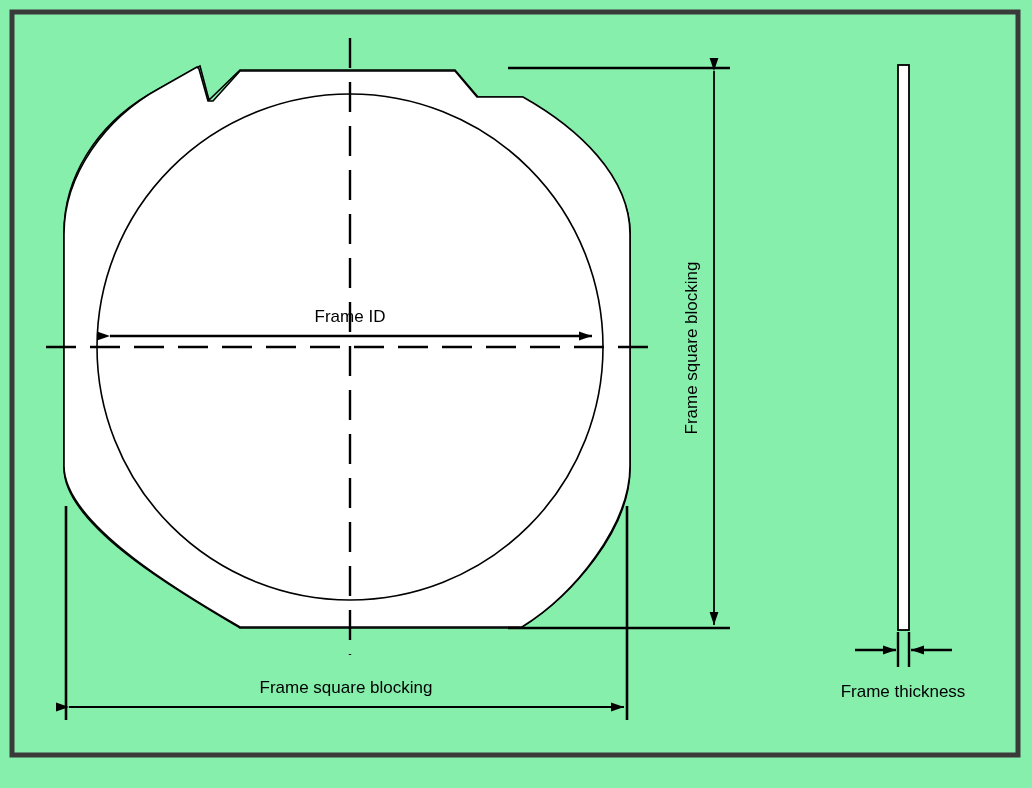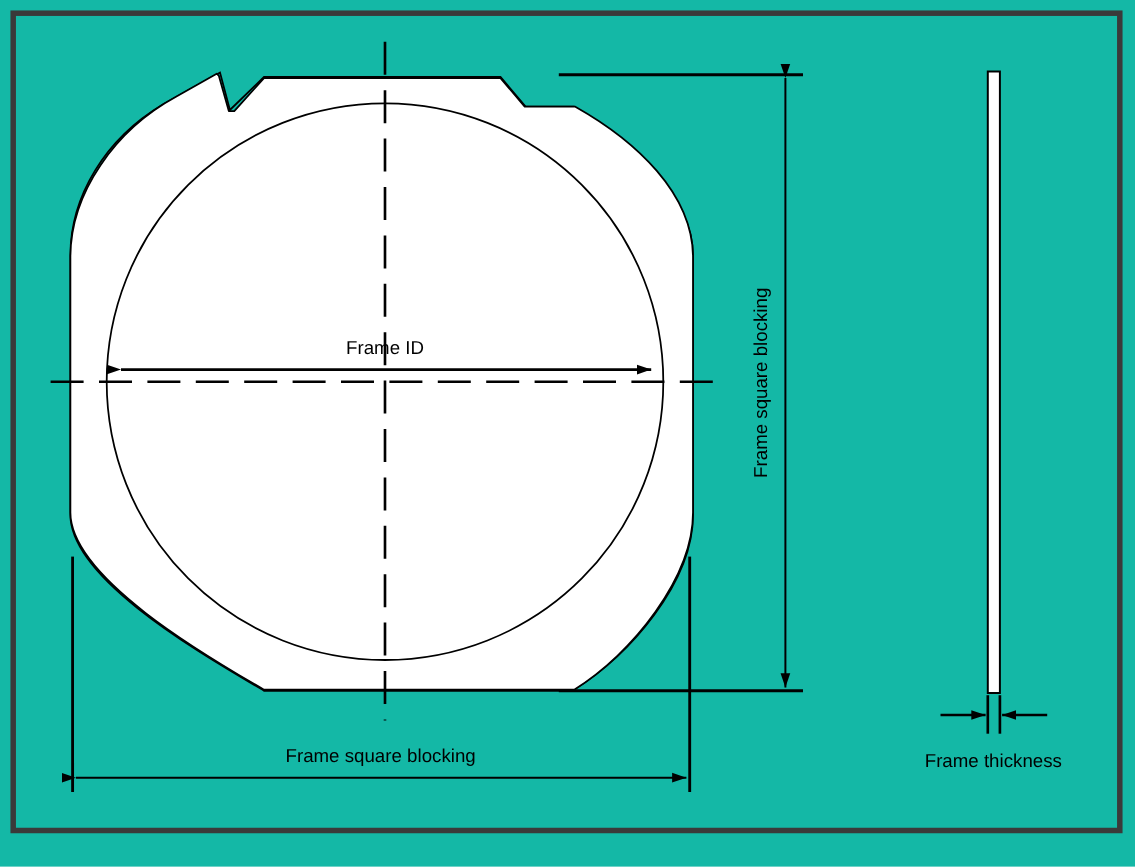--- a/index.html
+++ b/index.html
@@ -1,18 +1,18 @@
 <!DOCTYPE html>
 <html><head>
 <meta charset="utf-8">
 <style>
   html,body{margin:0;padding:0;background:#ffffff;}
   body{width:1032px;height:788px;overflow:hidden;
        font-family:"Liberation Sans","DejaVu Sans",sans-serif;}
-  #stage{position:relative;width:1032px;height:788px;background:#14b8a6;}
+  #stage{position:relative;width:1032px;height:788px;background:#86efac;}
   svg{display:block;}
   .lbl{font-family:"Liberation Sans","DejaVu Sans",sans-serif;
        font-size:17px;fill:#000000;}
 </style>
 </head>
 <body>
 
 <div id="stage">
 <svg width="1032" height="788" viewBox="0 0 1032 788">
 

